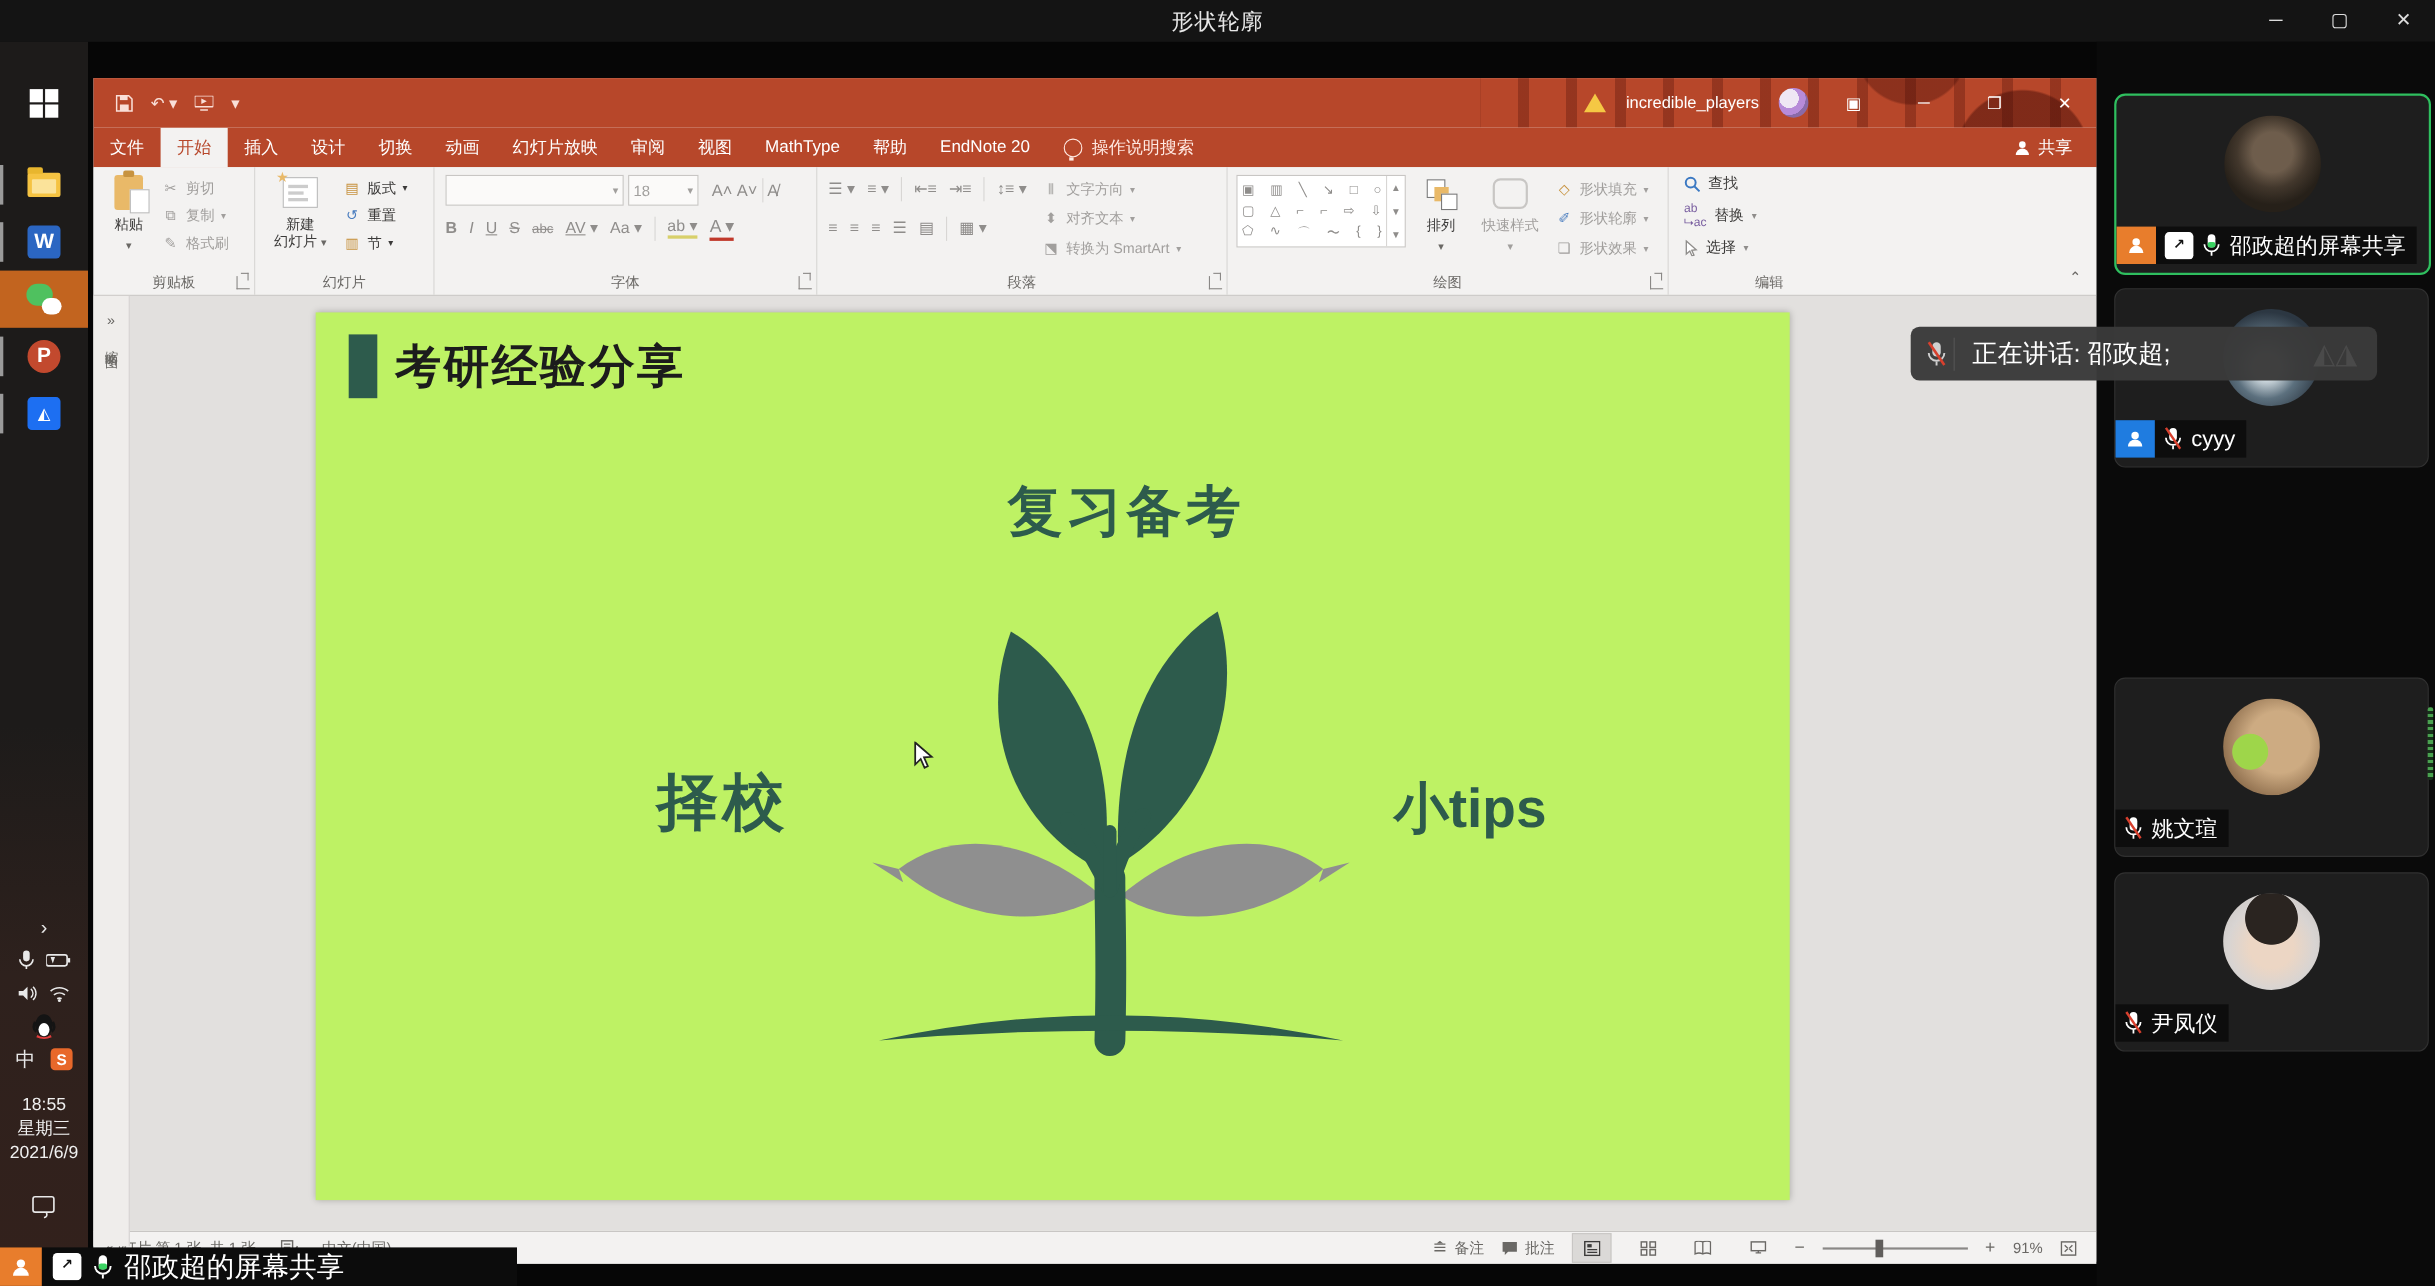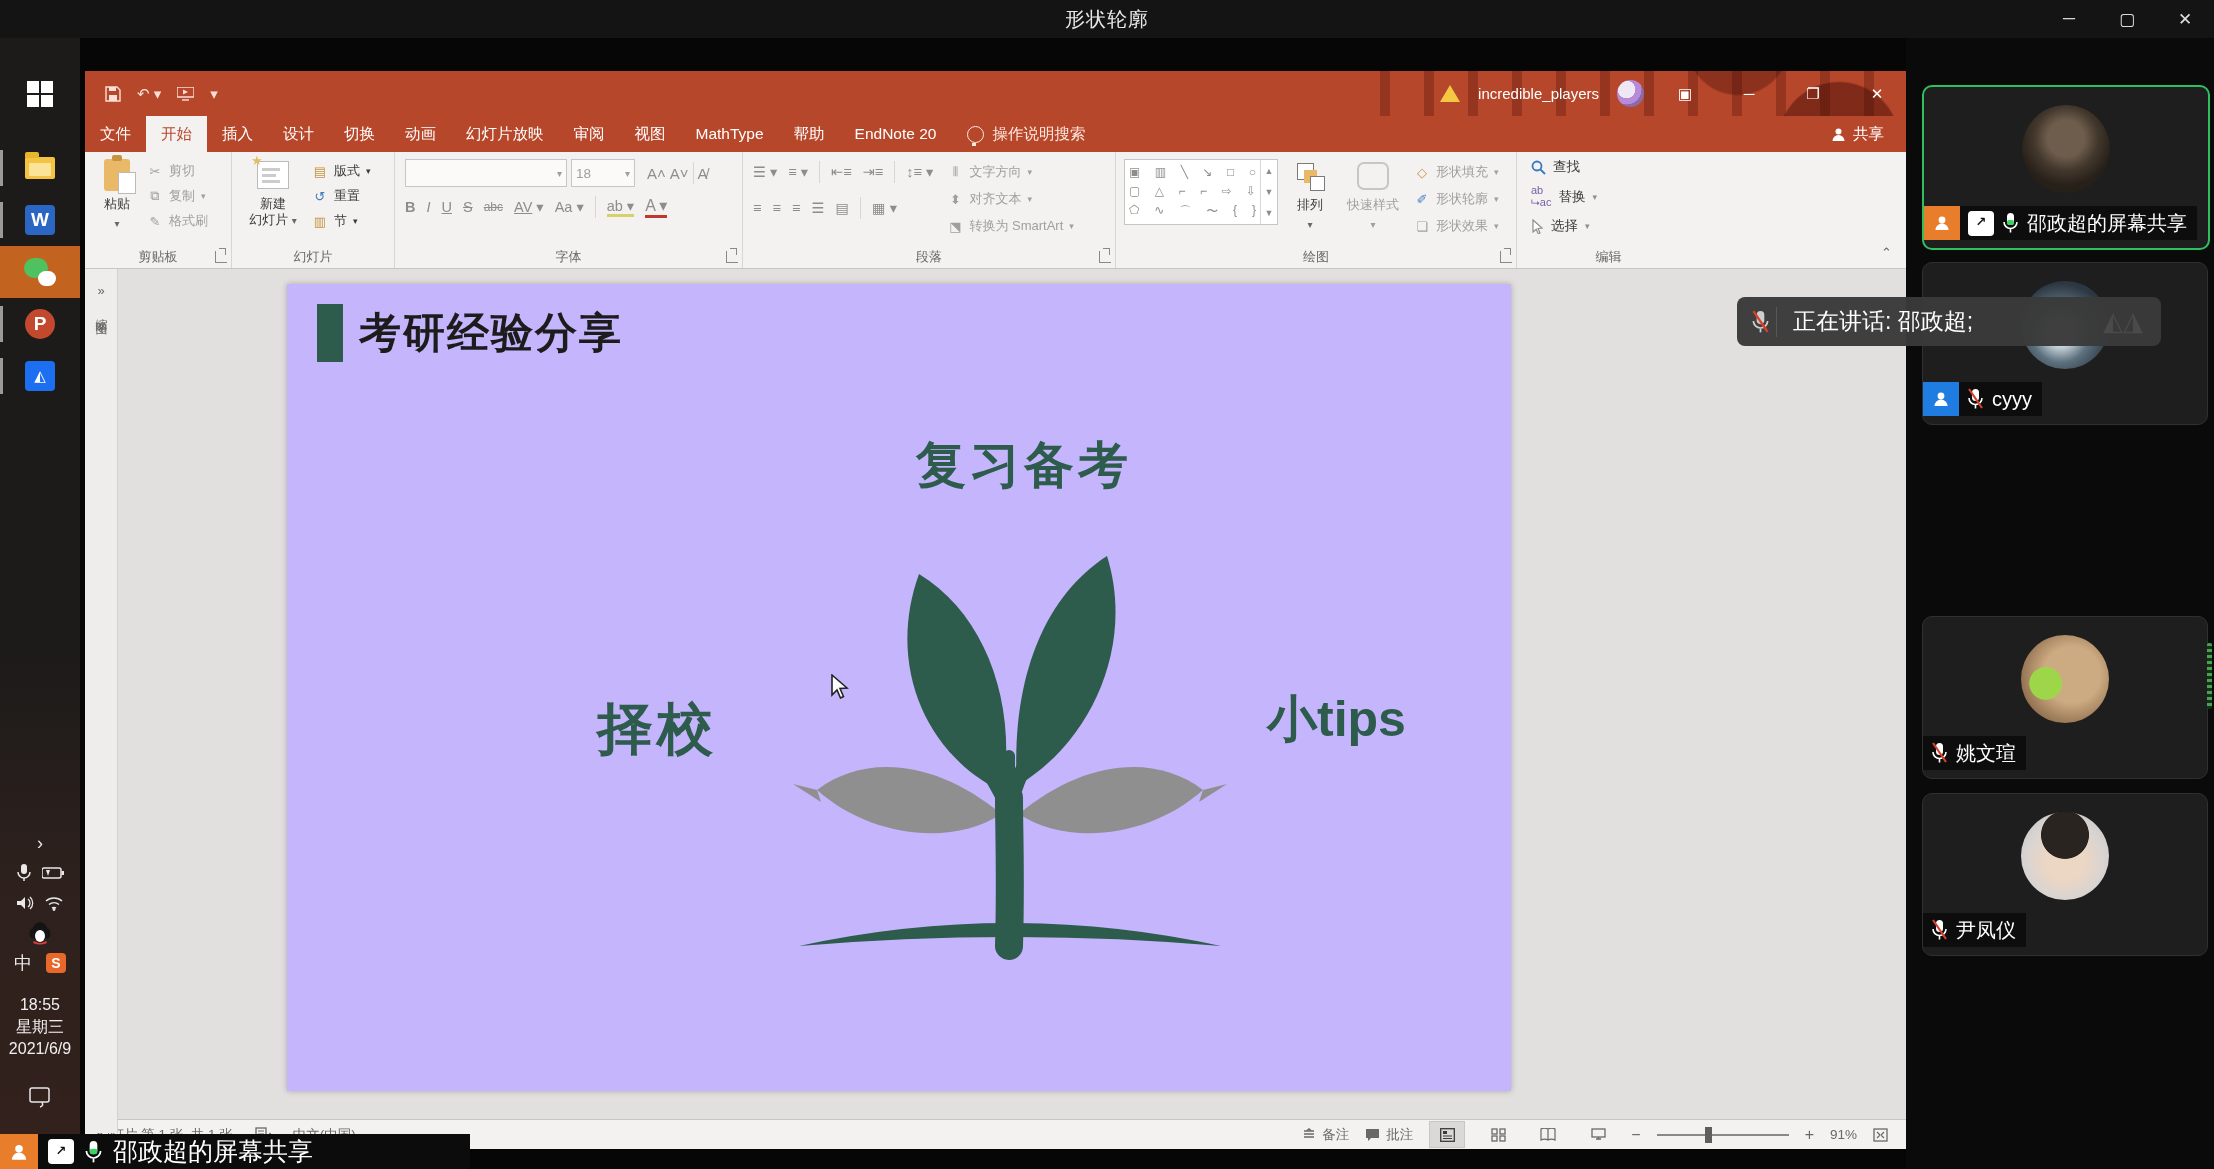--- a/index.html
+++ b/index.html
@@ -92,28 +92,28 @@
   .qstyle-icon{width:28px;height:24px;border:2px solid #c8c6c4;border-radius:7px;}
   .findrow{display:flex;flex-direction:column;gap:8px;padding-top:6px;font-size:13.5px;color:#3b3a39;}
   .frow{display:flex;align-items:center;gap:7px;}
   .collapse{position:absolute;right:14px;bottom:8px;color:#6a6865;font-size:13px;}
   
   .docarea{position:relative;height:850px;background:#e2e0de;}
   .thumbstrip{position:absolute;left:0;top:0;width:32px;height:100%;background:#efedeb;border-right:1px solid #d4d2d0;
     display:flex;flex-direction:column;align-items:center;padding-top:14px;gap:10px;}
   .thumbstrip .chv{color:#6a6865;font-size:13px;}
   .vtext{writing-mode:vertical-rl;text-orientation:upright;font-size:12px;color:#6a6865;letter-spacing:3px;}
-  .slide{position:absolute;left:202px;top:15px;width:1224px;height:807px;background:#c4b5fd;box-shadow:0 0 6px rgba(0,0,0,.25);}
+  .slide{position:absolute;left:202px;top:15px;width:1340px;height:807px;background:#bef264;box-shadow:0 0 6px rgba(0,0,0,.25);}
   .slide-title{position:absolute;left:30px;top:20px;display:flex;align-items:center;gap:16px;}
   .title-bar-accent{width:26px;height:58px;background:#2d5b4c;}
   .slide-title .t{font-size:42px;color:#1c1c1c;font-weight:600;letter-spacing:2px;}
   .lab{position:absolute;font-weight:bold;color:#2d5b4c;}
   .lab.top{left:588px;top:148px;font-size:50px;letter-spacing:4px;margin-left:41px;}
   .lab.left{left:310px;top:408px;font-size:56px;letter-spacing:4px;}
-  .lab.right{left:980px;top:402px;font-size:50px;}
+  .lab.right{left:980px;top:418px;font-size:50px;}
   .treewrap{position:absolute;left:500px;top:210px;width:446px;height:470px;}
   .cursor{position:absolute;left:543px;top:390px;z-index:9;}
   
   .statusbar{height:29px;background:#f3f2f1;border-top:1px solid #c8c6c4;display:flex;align-items:center;
     font-size:13.5px;color:#6a6865;padding:0 8px;}
   .st-left{display:flex;align-items:center;gap:22px;padding-left:4px;}
   .st-right{margin-left:auto;display:flex;align-items:center;gap:16px;padding-right:10px;}
   .viewbtn{width:34px;height:25px;display:flex;align-items:center;justify-content:center;}
   .viewbtn.sel{background:#dbd9d7;border:1px solid #c8c6c4;}
   .zoomtrack{position:relative;width:132px;height:2px;background:#8a8886;}

